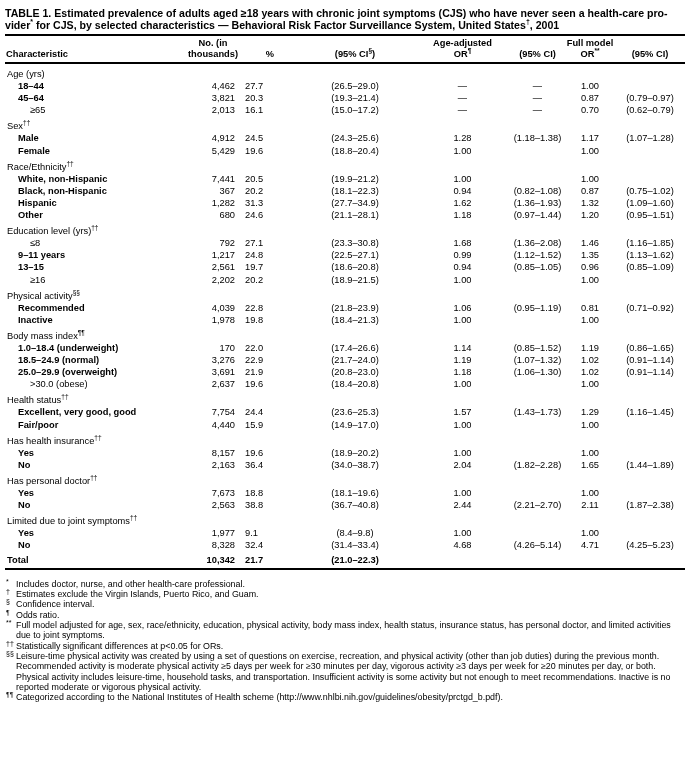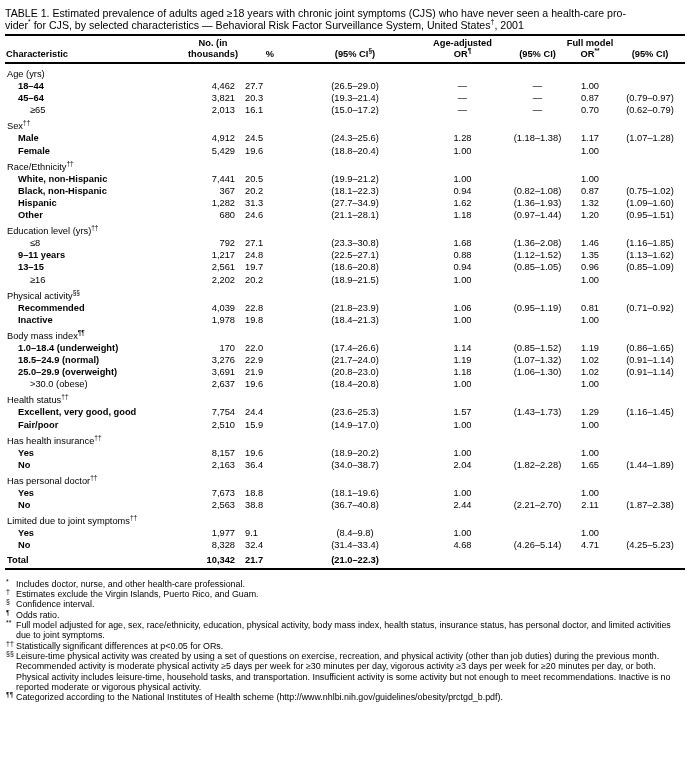--- a/index.html
+++ b/index.html
@@ -2,21 +2,21 @@
 <html><head>
 <meta charset="utf-8">
 <style>
   html,body { margin:0; padding:0; }
   body {
     width:689px; height:759px; background:#ffffff; color:#000;
     font-family:"Liberation Sans", sans-serif; overflow:hidden;
     -webkit-font-smoothing:antialiased;
   }
   .page { padding:7px 4px 0 5px; }
-  .title { font-weight:normal; font-size:10.6px; line-height:12px; }
+  .title { font-weight:bold; font-size:10.6px; line-height:12px; }
   .title sup { font-size:7px; line-height:0; }
 
   table { border-collapse:collapse; table-layout:fixed; width:680px;
           margin-top:3px; border-top:2px solid #000; border-bottom:2px solid #000; }
   col.c1{width:176px} col.c2{width:64px} col.c3{width:50px} col.c4{width:120px}
   col.c5{width:95px} col.c6{width:55px} col.c7{width:50px} col.c8{width:70px}
 
   tr.h1 th { padding:3px 0 0; vertical-align:top; }
   .grp { font-size:9.3px; font-weight:bold; text-align:center; white-space:pre-line;
          line-height:11px; border-bottom:1px solid #000; padding-bottom:3px; }
@@ -189,21 +189,21 @@
           <td class="c-or">1.68</td>
           <td class="c-ci">(1.36–2.08)</td>
           <td class="c-or">1.46</td>
           <td class="c-ci">(1.16–1.85)</td>
         </tr>
         <tr>
           <td class="c-label ind1">9–11 years</td>
           <td class="c-num">1,217</td>
           <td class="c-pct">24.8</td>
           <td class="c-ci">(22.5–27.1)</td>
-          <td class="c-or">0.88</td>
+          <td class="c-or">0.99</td>
           <td class="c-ci">(1.12–1.52)</td>
           <td class="c-or">1.35</td>
           <td class="c-ci">(1.13–1.62)</td>
         </tr>
         <tr>
           <td class="c-label ind1">13–15</td>
           <td class="c-num">2,561</td>
           <td class="c-pct">19.7</td>
           <td class="c-ci">(18.6–20.8)</td>
           <td class="c-or">0.94</td>
@@ -295,21 +295,21 @@
           <td class="c-num">7,754</td>
           <td class="c-pct">24.4</td>
           <td class="c-ci">(23.6–25.3)</td>
           <td class="c-or">1.57</td>
           <td class="c-ci">(1.43–1.73)</td>
           <td class="c-or">1.29</td>
           <td class="c-ci">(1.16–1.45)</td>
         </tr>
         <tr>
           <td class="c-label ind1">Fair/poor</td>
-          <td class="c-num">2,510</td>
+          <td class="c-num">4,440</td>
           <td class="c-pct">15.9</td>
           <td class="c-ci">(14.9–17.0)</td>
           <td class="c-or">1.00</td>
           <td class="c-ci"></td>
           <td class="c-or">1.00</td>
           <td class="c-ci"></td>
         </tr>
         <tr class="group">
           <td class="c-label ind0" colspan="8">Has health insurance<sup>††</sup></td>
         </tr>

